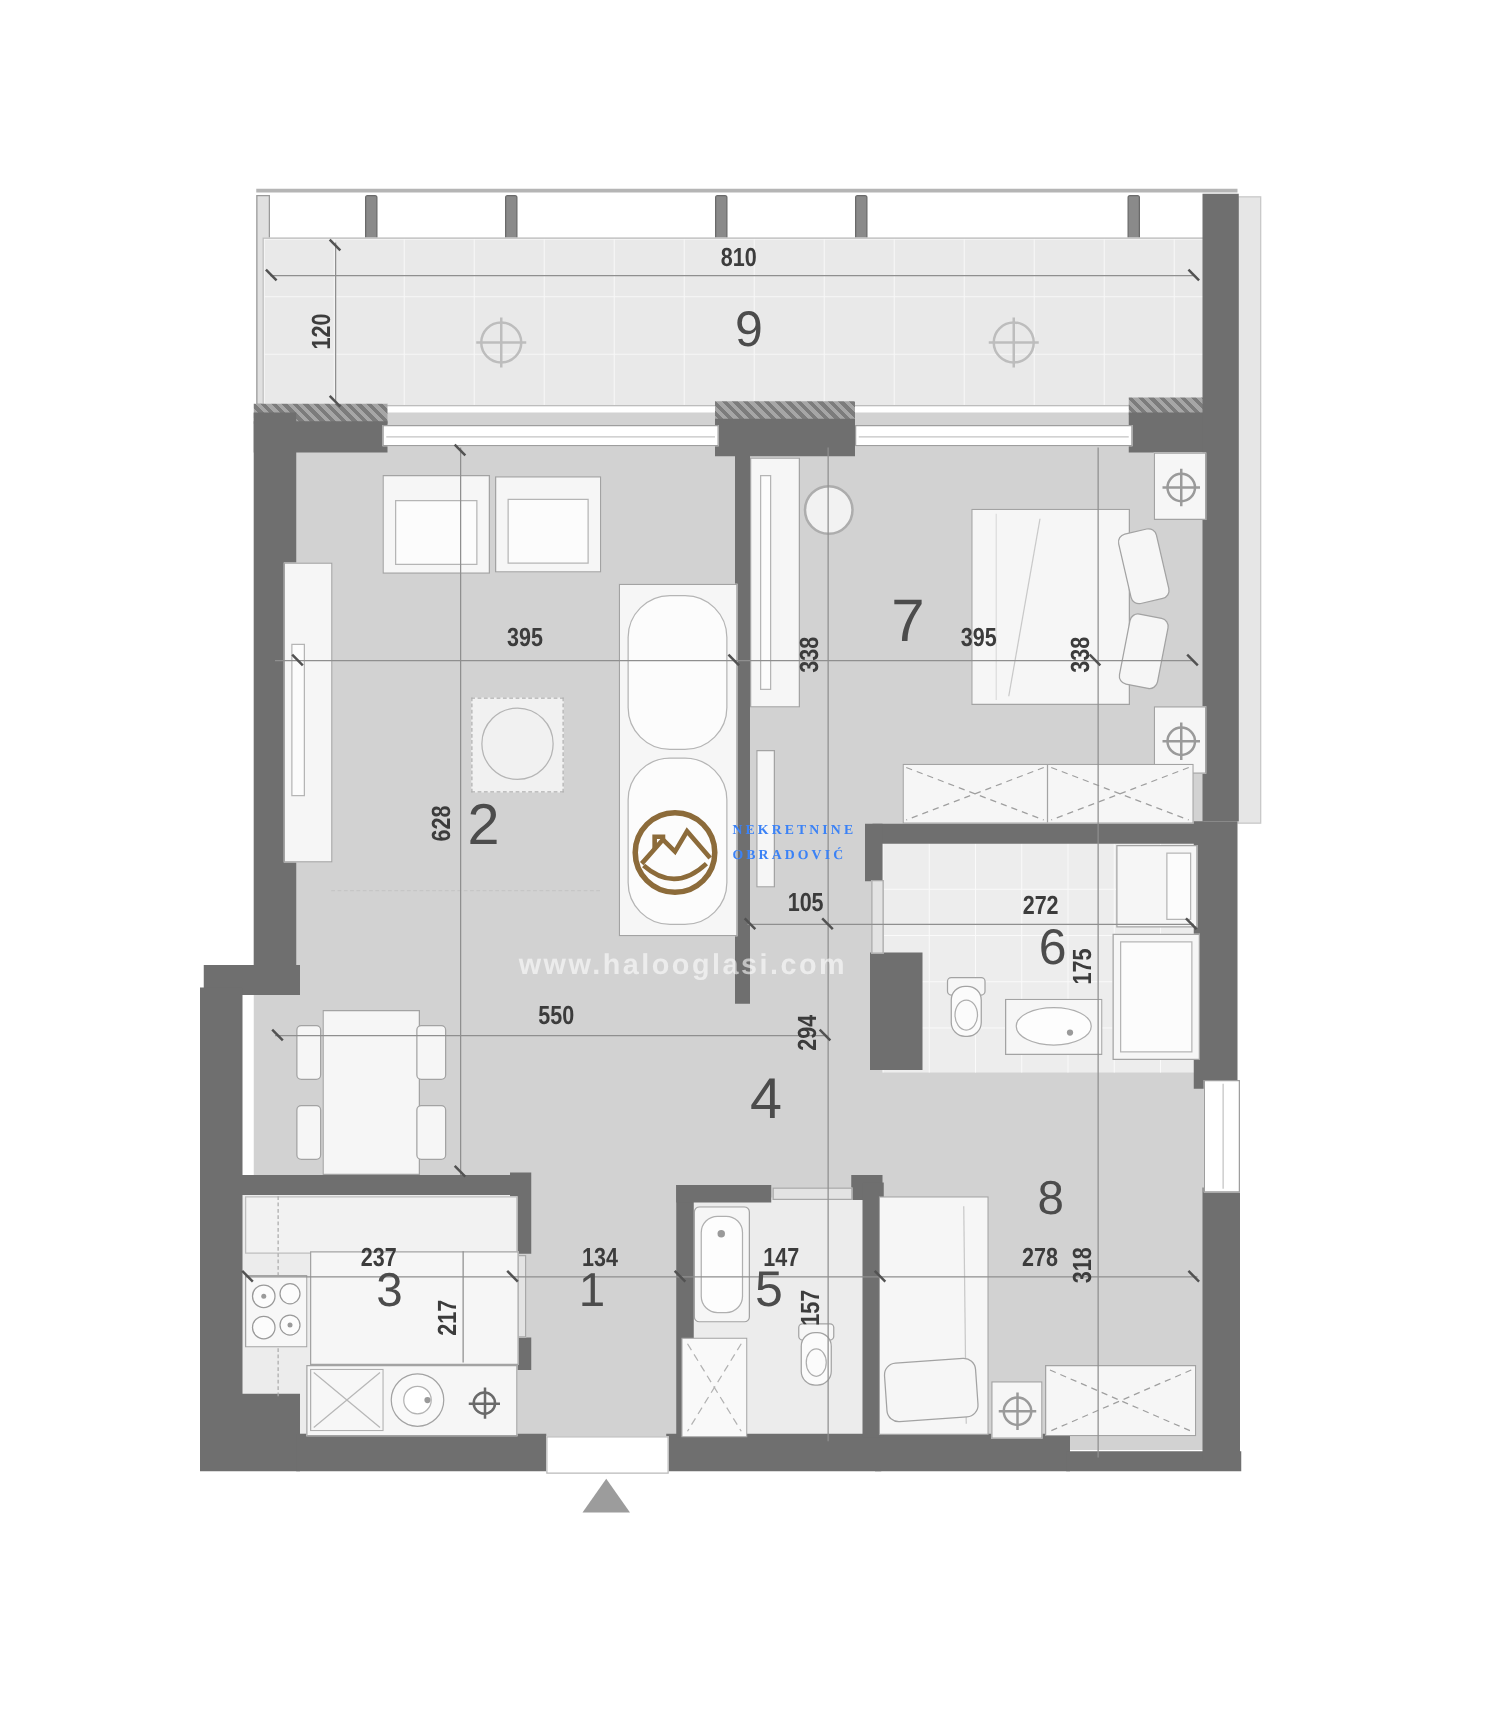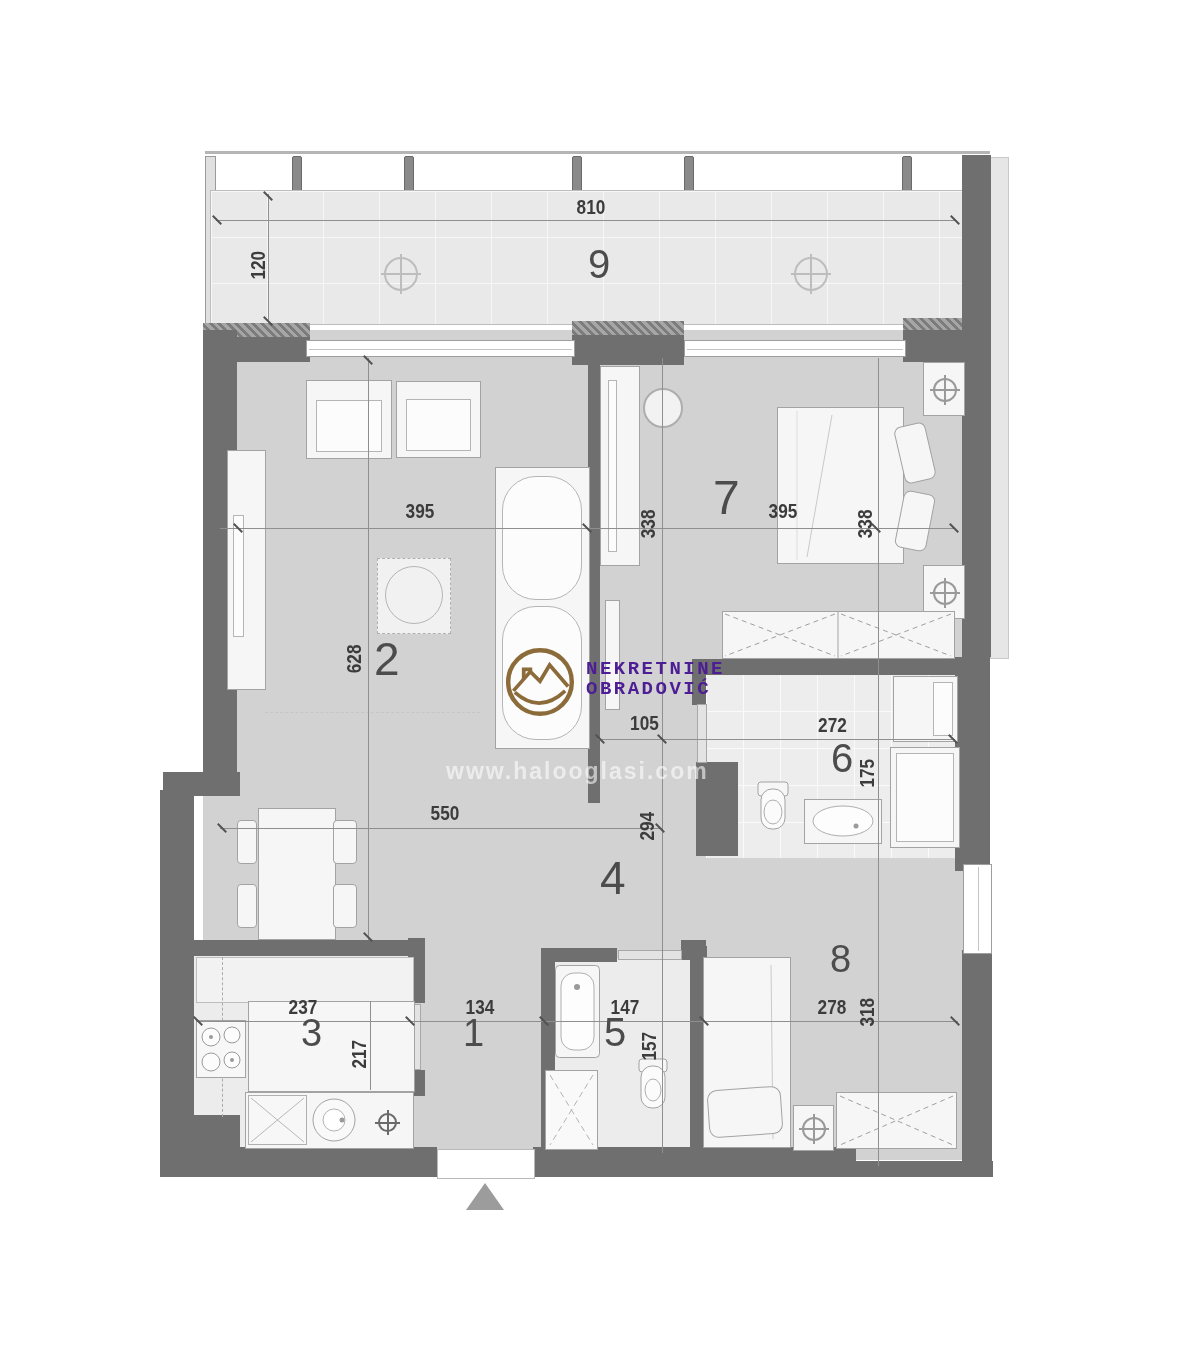--- a/index.html
+++ b/index.html
@@ -31,21 +31,21 @@
        text-align:center;white-space:nowrap;}
   .dimv{color:#3c3c3c;font-size:21px;font-weight:bold;writing-mode:vertical-rl;
         transform:rotate(180deg) scaleY(.82);white-space:nowrap;}
   .roomnum{color:#4c4c4c;font-weight:400;line-height:1;}
   .sym{border:2px solid currentColor;border-radius:50%;}
   .sym::before{content:"";position:absolute;top:-5px;bottom:-5px;left:50%;width:2px;margin-left:-1px;background:currentColor;}
   .sym::after{content:"";position:absolute;left:-5px;right:-5px;top:50%;height:2px;margin-top:-1px;background:currentColor;}
   .dash-ref{border-top:1px dashed #c6c6c6;}
   .wm-band{color:rgba(255,255,255,.5);font-size:36px;letter-spacing:8px;font-weight:bold;white-space:nowrap;}
   .wm-url{color:rgba(255,255,255,.58);font-size:23px;letter-spacing:2px;font-weight:bold;white-space:nowrap;}
-  .brand{color:#4c1d95;font-family:Liberation Mono, monospace;font-size:19px;letter-spacing:2.5px;
+  .brand{color:#3b82f6;font-family:Liberation Serif, serif;font-size:11px;letter-spacing:2.5px;
          font-weight:bold;white-space:nowrap;}
   .tri{width:0;height:0;border-left:19px solid transparent;border-right:19px solid transparent;
        border-bottom:27px solid #9c9c9c;}
 </style>
 </head>
 <body>
 
 <div class="canvas">
 
   <div class="abs" style="left:205px;top:151px;width:785px;height:3px;background:#b5b5b5;"></div>
@@ -270,21 +270,21 @@
   <div class="abs roomnum" style="left:588px;top:244px;font-size:40px;">9</div>
   <div class="abs roomnum" style="left:374px;top:636px;font-size:46px;">2</div>
   <div class="abs roomnum" style="left:713px;top:474px;font-size:48px;">7</div>
   <div class="abs roomnum" style="left:600px;top:855px;font-size:46px;">4</div>
   <div class="abs roomnum" style="left:831px;top:738px;font-size:40px;">6</div>
   <div class="abs roomnum" style="left:301px;top:1014px;font-size:38px;">3</div>
   <div class="abs roomnum" style="left:463px;top:1014px;font-size:38px;">1</div>
   <div class="abs roomnum" style="left:604px;top:1012px;font-size:40px;">5</div>
   <div class="abs roomnum" style="left:830px;top:940px;font-size:38px;">8</div>
 
-  <div class="abs wm-url" style="left:415px;top:758px;margin-left:31px;">www.halooglasi.com</div>
+  <div class="abs wm-url" style="left:415px;top:758px;">www.halooglasi.com</div>
 
   <svg class="abs" style="left:503px;top:645px;" width="74" height="74" viewBox="0 0 100 100">
     <circle cx="50" cy="50" r="43" fill="none" stroke="#8c6b3a" stroke-width="6"></circle>
     <path d="M14 62 L37 36 L50 49 L63 27 L88 56" fill="none" stroke="#8c6b3a" stroke-width="5"></path>
     <path d="M28 46 L28 33 L37 33 L37 38" fill="none" stroke="#8c6b3a" stroke-width="5"></path>
     <path d="M16 64 Q50 94 84 62" fill="none" stroke="#8c6b3a" stroke-width="5"></path>
   </svg>
   <div class="abs brand" style="left:586px;top:658px;">NEKRETNINE</div>
   <div class="abs brand" style="left:586px;top:678px;">OBRADOVIĆ</div>
 

